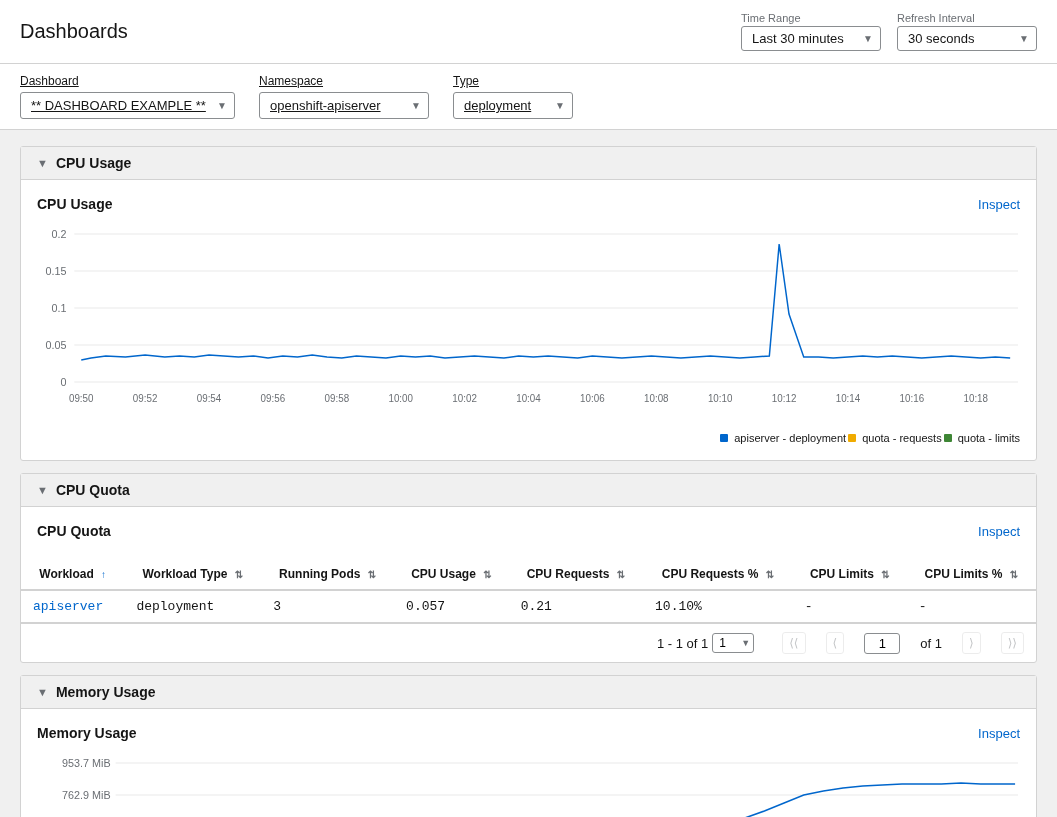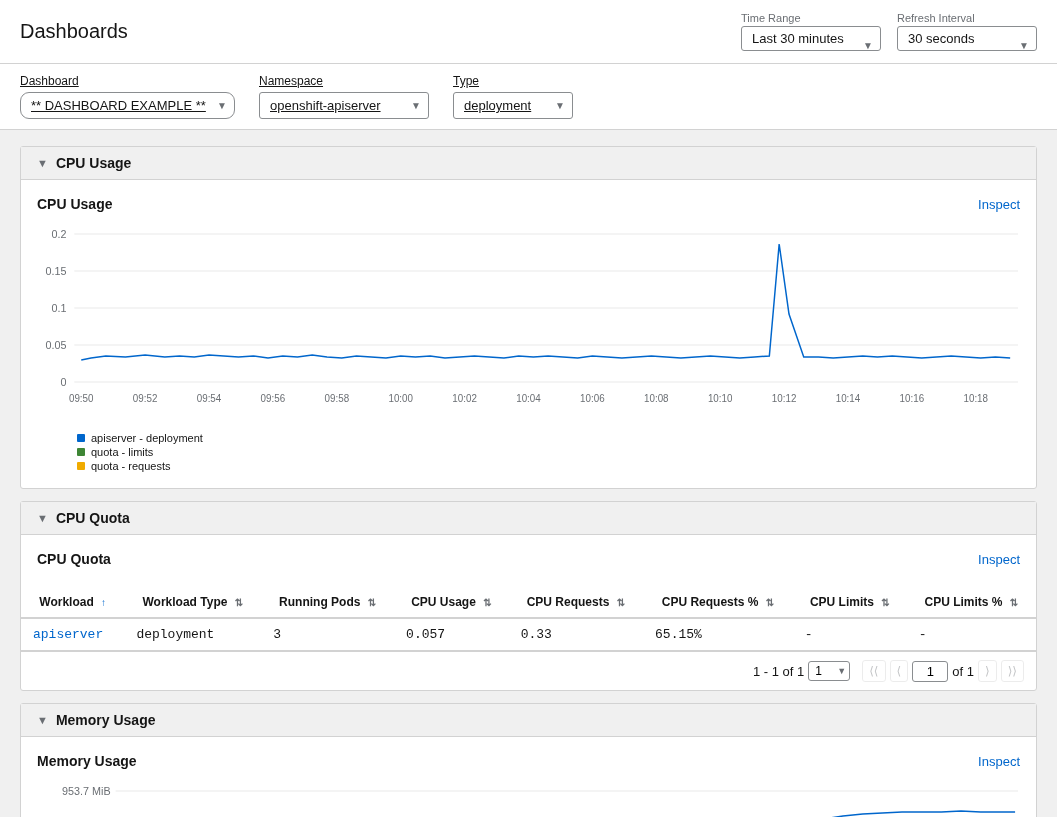--- a/index.html
+++ b/index.html
@@ -29,21 +29,21 @@
       align-items: flex-start;
     }
     .control-label {
       font-size: 11px;
       color: #6a6e73;
       margin-bottom: 2px;
     }
     .select-wrapper {
       position: relative;
       display: inline-flex;
-      align-items: flex-end;
+      align-items: center;
     }
     .select-wrapper select {
       appearance: none;
       background: #fff;
       border: 1px solid #8a8d90;
       border-radius: 3px;
       padding: 4px 28px 4px 10px;
       font-size: 13px;
       color: #151515;
       cursor: pointer;
@@ -154,21 +154,21 @@
       position: relative;
       width: 100%;
       height: 200px;
     }
     .chart-svg {
       width: 100%;
       height: 100%;
     }
     .chart-legend {
       display: flex;
-      flex-direction: column;
+      flex-direction: row;
       gap: 2px;
       margin-top: 8px;
       padding-left: 40px;
       justify-content: flex-end;
     }
     .legend-item {
       display: flex;
       align-items: center;
       gap: 6px;
       font-size: 11px;
@@ -212,21 +212,21 @@
       color: #0066cc;
       text-decoration: none;
       cursor: pointer;
     }
 
     .pagination-bar {
       display: flex;
       justify-content: flex-end;
       align-items: center;
       padding: 8px 12px;
-      gap: 4px;
+      gap: 20px;
       font-size: 13px;
       border-top: 1px solid #d2d2d2;
     }
     .pagination-info {
       margin-right: 8px;
       display: flex;
       align-items: center;
       gap: 4px;
     }
     .per-page-select {
@@ -310,21 +310,21 @@
         <span class="select-caret">▼</span>
       </div>
     </div>
   </div>
 </div>
 
 <div class="filters-bar">
   <div class="filter-group">
     <label class="filter-label">Dashboard</label>
     <div class="filter-select-wrapper">
-      <select class="filter-select" style="min-width:190px;border-radius:9px;">
+      <select class="filter-select" style="min-width:190px;">
         <option selected="">** DASHBOARD EXAMPLE **</option>
       </select>
       <span class="select-caret">▼</span>
     </div>
   </div>
   <div class="filter-group">
     <label class="filter-label">Namespace</label>
     <div class="filter-select-wrapper">
       <select class="filter-select" style="min-width:170px;">
         <option selected="">openshift-apiserver</option>
@@ -455,26 +455,26 @@
             "></polyline>
         </svg>
       </div>
 
       <div class="chart-legend">
         <div class="legend-item">
           <div class="legend-dot" style="background:#0066cc;"></div>
           <span>apiserver - deployment</span>
         </div>
         <div class="legend-item">
+          <div class="legend-dot" style="background:#f0ab00;"></div>
+          <span>quota - requests</span>
+        </div>
+        <div class="legend-item">
           <div class="legend-dot" style="background:#3e8635;"></div>
           <span>quota - limits</span>
-        </div>
-        <div class="legend-item">
-          <div class="legend-dot" style="background:#f0ab00;"></div>
-          <span>quota - requests</span>
         </div>
       </div>
     </div>
   </div>
 
   <div class="section-card">
     <div class="section-header">
       <span class="section-toggle">▼</span>
       <span class="section-title">CPU Quota</span>
     </div>
@@ -523,22 +523,22 @@
           </tr>
         </thead>
         <tbody>
           <tr class="table-row">
             <td>
               <a class="workload-link">apiserver</a>
             </td>
             <td>deployment</td>
             <td>3</td>
             <td>0.057</td>
-            <td>0.33</td>
-            <td>65.15%</td>
+            <td>0.21</td>
+            <td>10.10%</td>
             <td>-</td>
             <td>-</td>
           </tr>
         </tbody>
       </table>
       <div class="pagination-bar">
         <div class="pagination-info">
           <span>1 - 1 of 1</span>
           <div class="per-page-wrapper">
             <select class="per-page-select">

